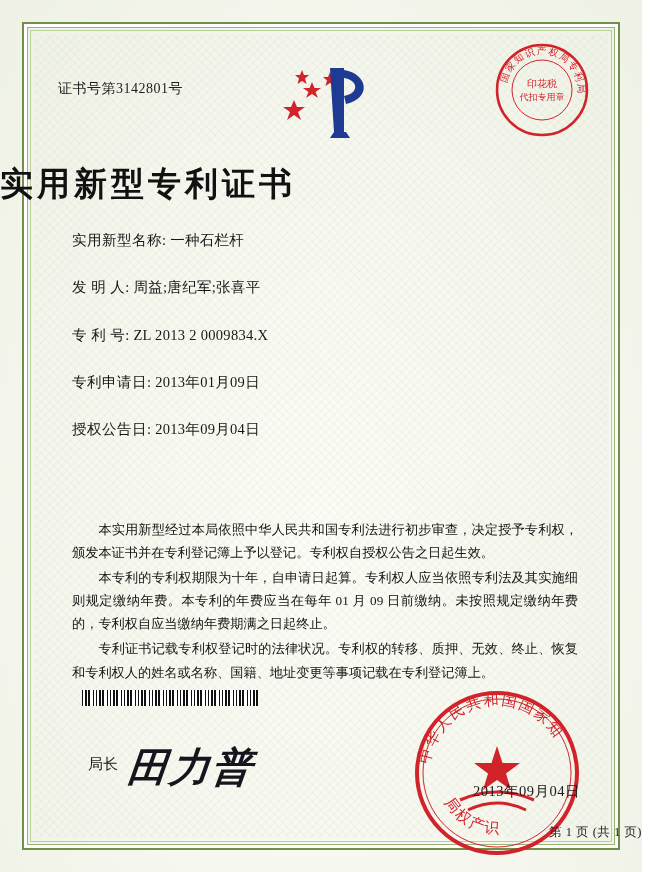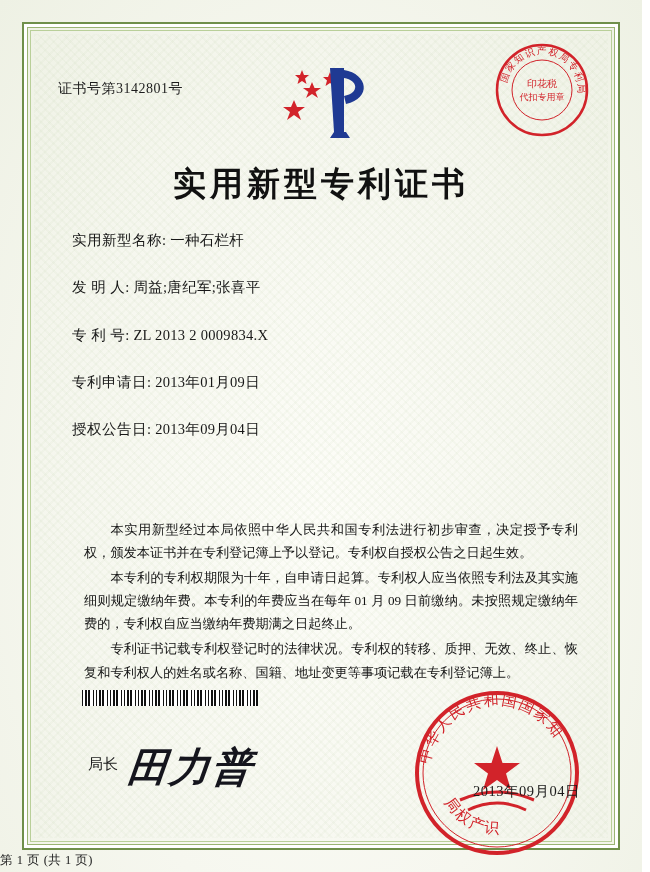--- a/index.html
+++ b/index.html
@@ -77,21 +77,21 @@
     top: 42px;
     width: 96px;
     height: 96px;
   }
 
   .title {
     position: absolute;
     left: 0;
     right: 0;
     top: 162px;
-    text-align: center;
+    text-align: left;
     font-size: 33px;
     font-weight: bold;
     letter-spacing: 4px;
     color: #111;
   }
 
   .fields {
     position: absolute;
     left: 72px;
     top: 230px;
@@ -111,21 +111,21 @@
     position: absolute;
     left: 72px;
     right: 64px;
     top: 518px;
     font-size: 13.2px;
     line-height: 1.75;
     text-align: justify;
     color: #141414;
   }
   .body-text p {
-    margin: 0 0 2px 12px;
+    margin: 0 0 2px 0;
     text-indent: 2em;
   }
 
   .barcode {
     position: absolute;
     left: 82px;
     top: 690px;
     width: 176px;
     height: 16px;
     background: repeating-linear-gradient(90deg,
@@ -169,22 +169,22 @@
     right: 62px;
     top: 782px;
     font-size: 14.5px;
     color: #1b1b1b;
     letter-spacing: 0.5px;
   }
 
   .page-foot {
     position: absolute;
     left: 0; right: 0;
-    top: 852px;
-    text-align: left;
+    top: 824px;
+    text-align: right;
     font-size: 12.5px;
     color: #222;
     letter-spacing: 0.5px;
   }
 </style>
 </head>
 <body>
 
 <div class="page">
 

